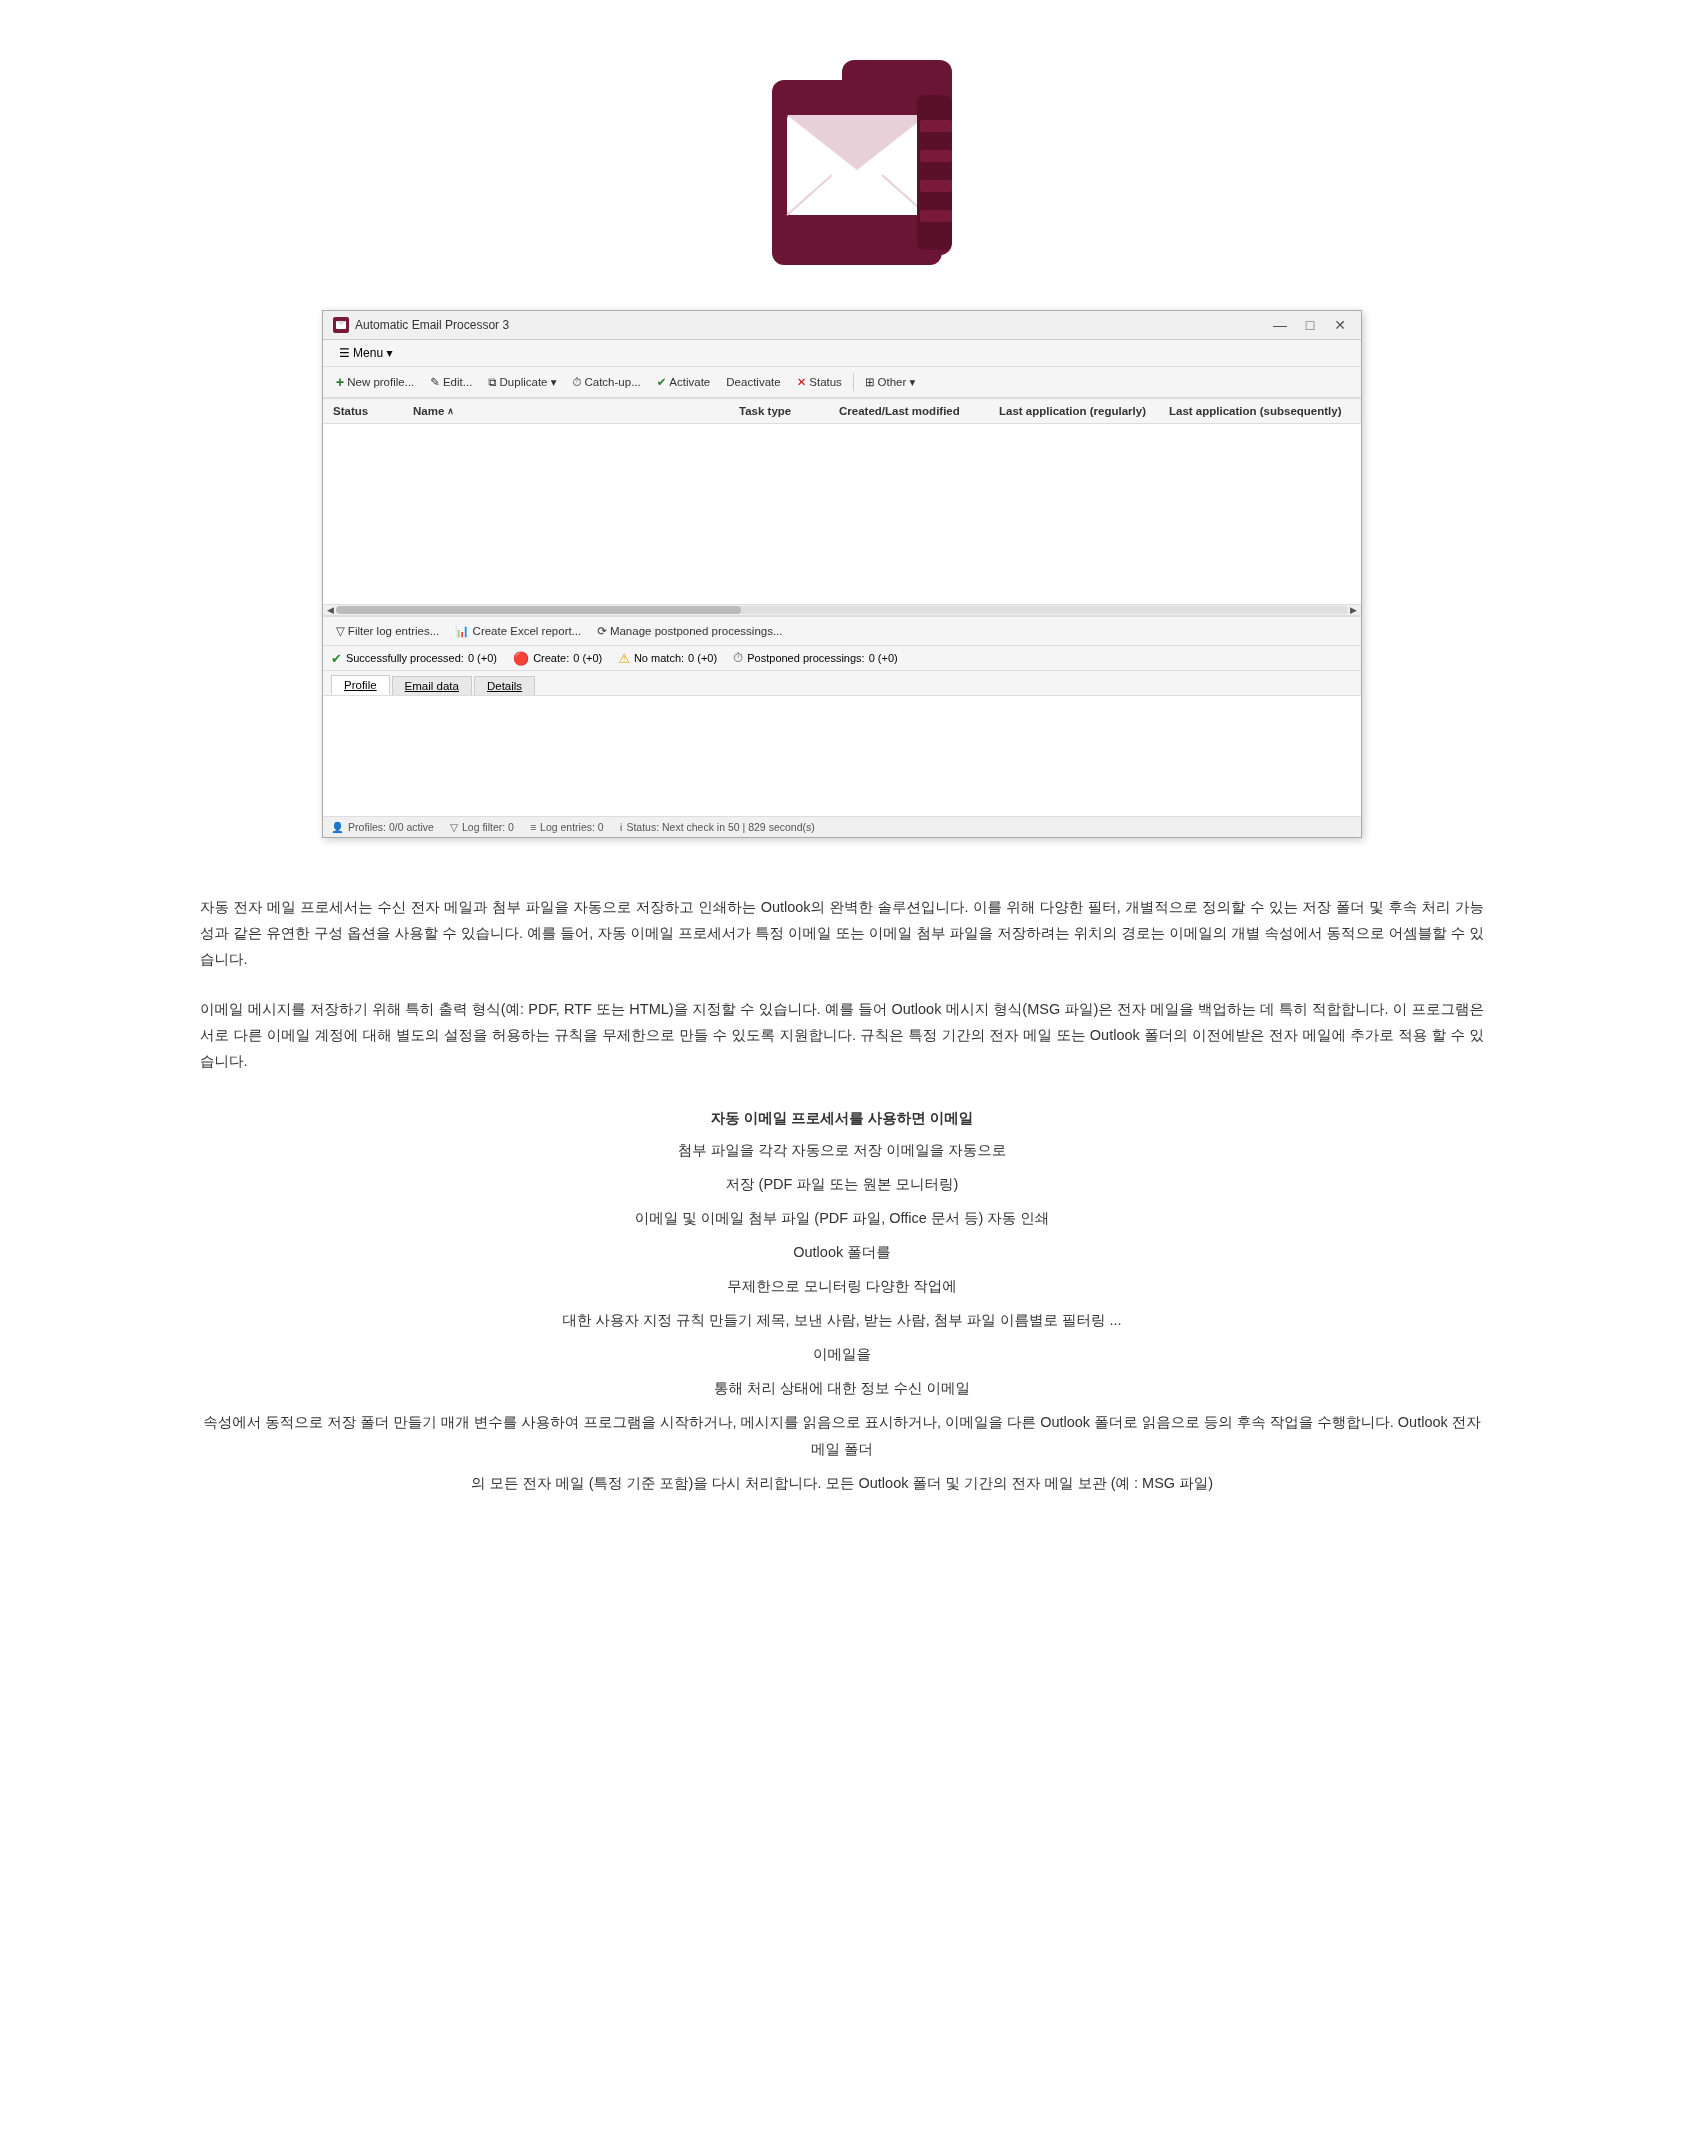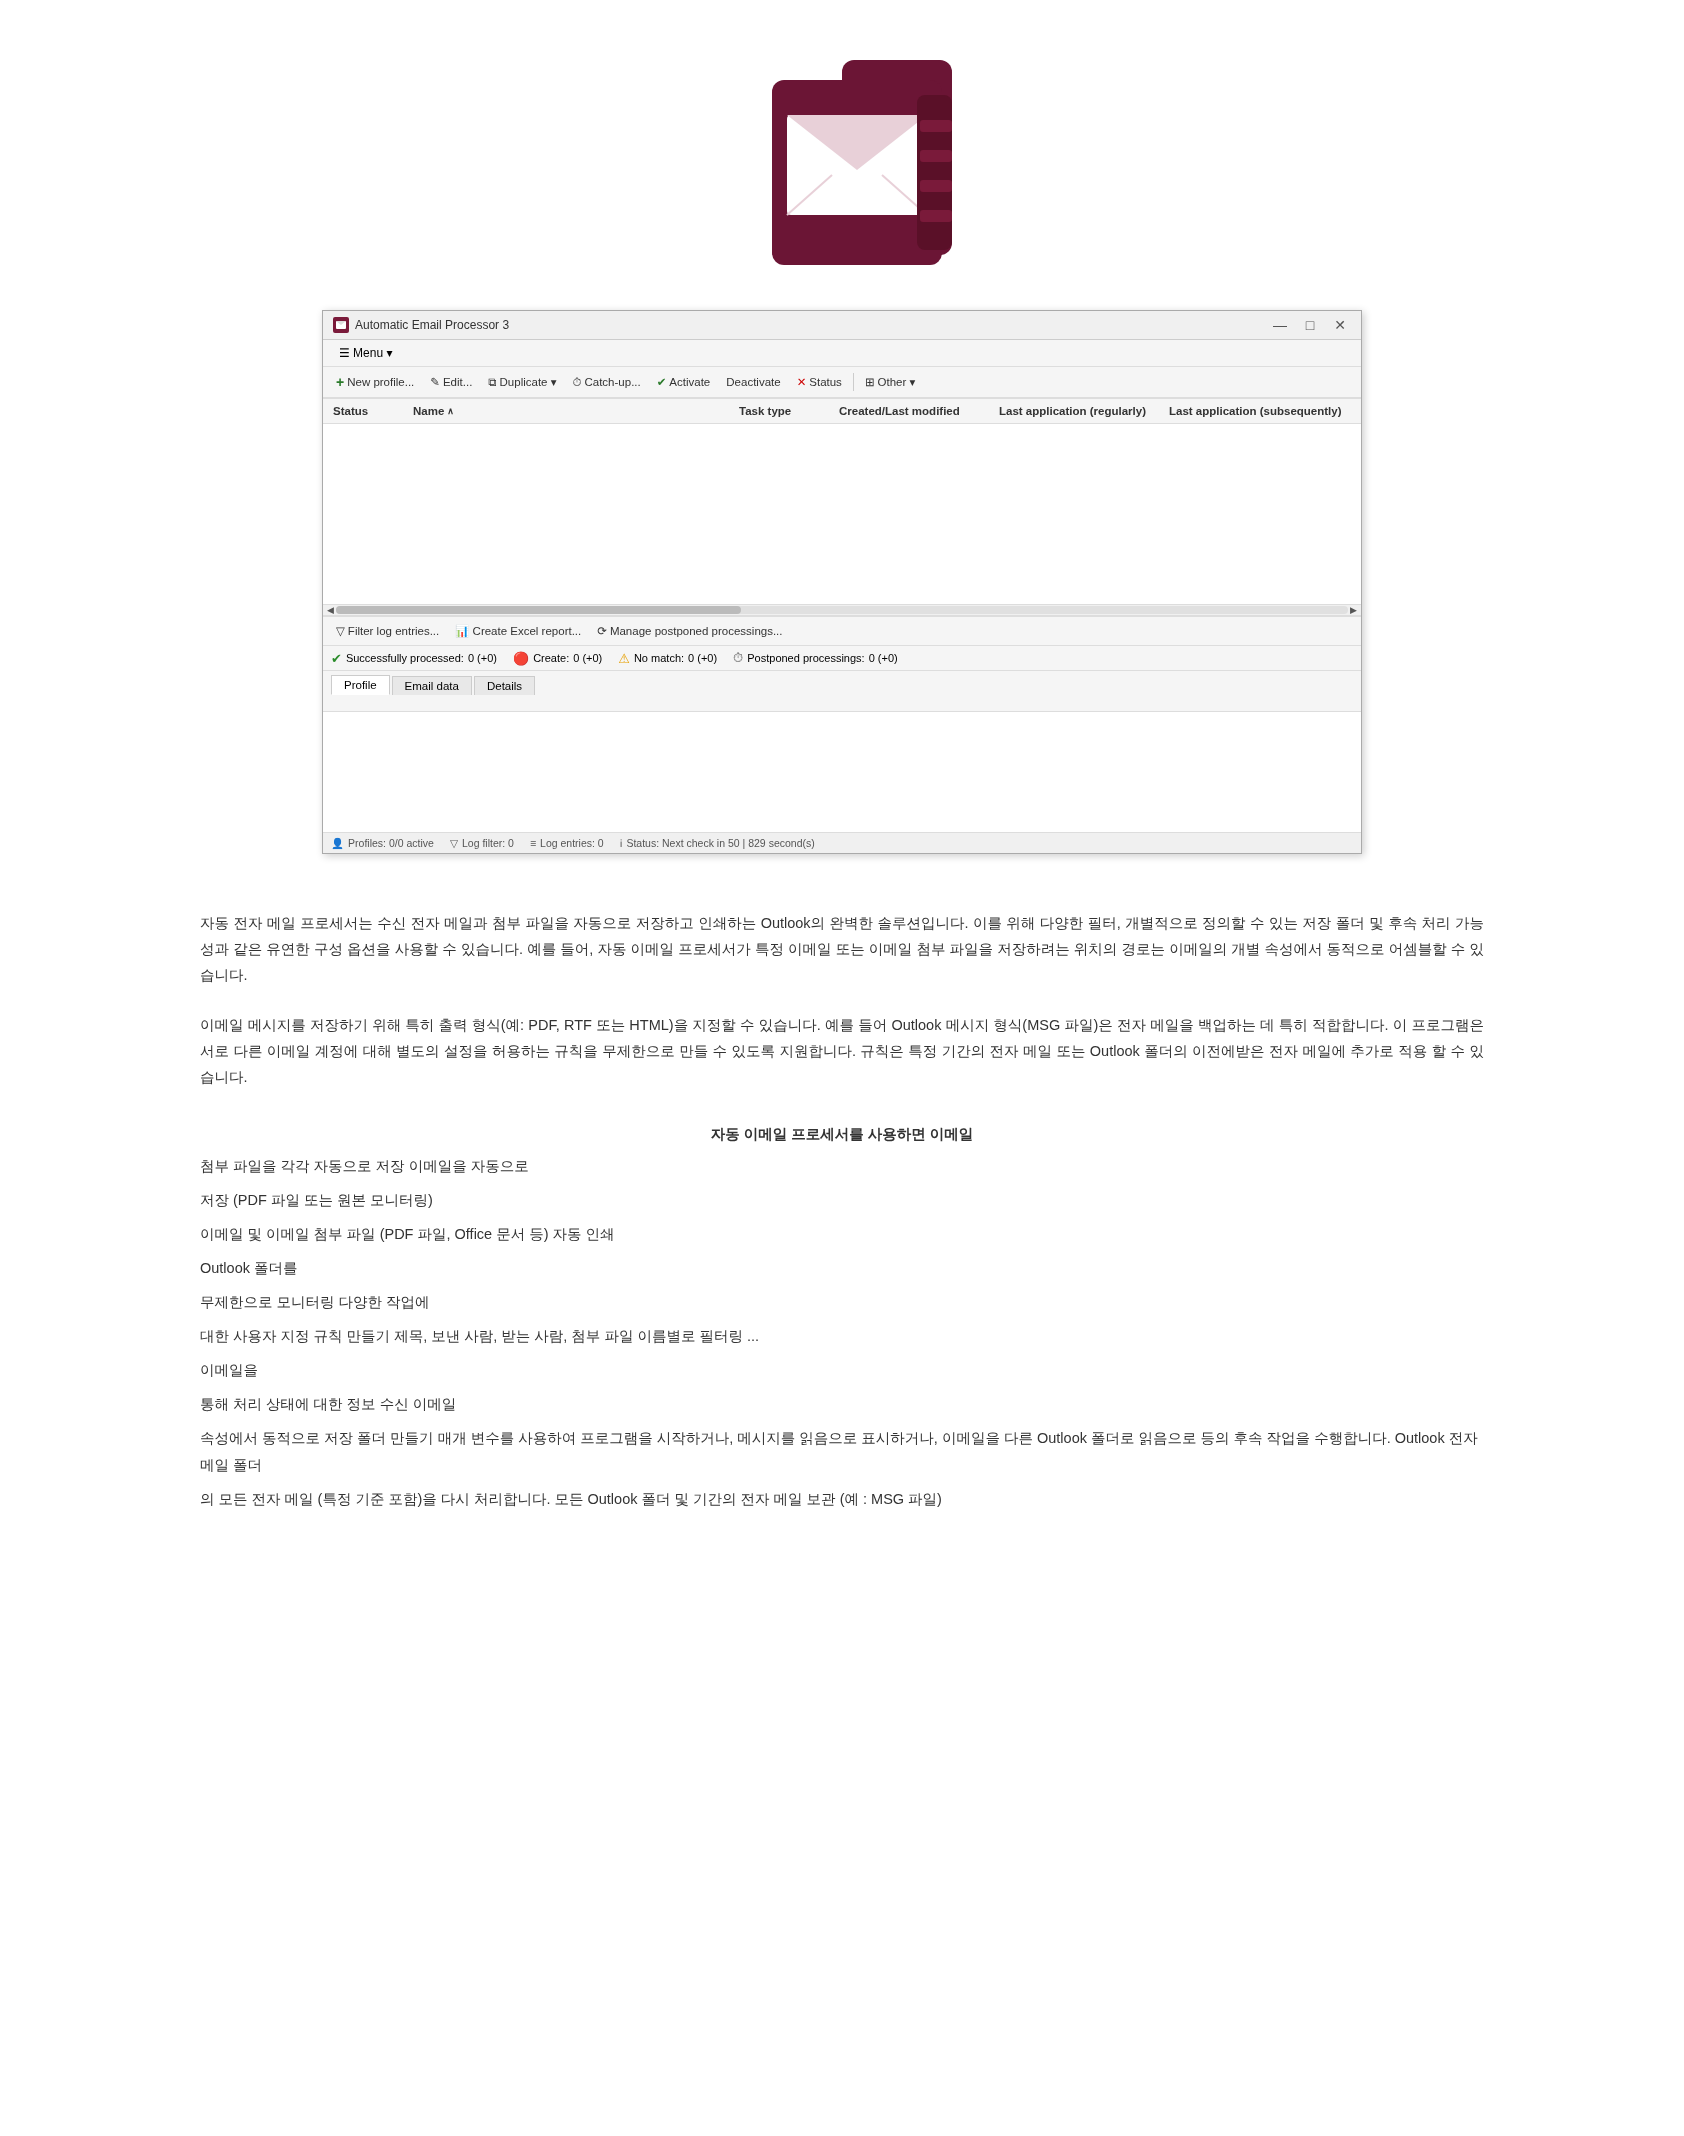--- a/index.html
+++ b/index.html
@@ -225,23 +225,24 @@
 
     .stats-icon-success { color: #2a8c2a; font-size: 13px; }
     .stats-icon-error { color: #cc0000; font-size: 13px; }
     .stats-icon-warning { color: #e6a000; font-size: 13px; }
     .stats-icon-clock { color: #555; font-size: 13px; }
 
     
     .log-tabs {
       display: flex;
       align-items: center;
-      padding: 4px 8px 16px;
+      padding: 4px 8px 0;
       background: #f5f5f5;
       border-bottom: 1px solid #ddd;
+      text-decoration: underline;
     }
 
     .log-tab {
       padding: 3px 12px;
       border: 1px solid #ccc;
       border-bottom: none;
       background: #e8e8e8;
       cursor: pointer;
       font-size: 11.5px;
       margin-right: 2px;
@@ -284,21 +285,21 @@
       line-height: 1.8;
       color: #333;
     }
 
     .content-para {
       margin-bottom: 24px;
       text-align: justify;
     }
 
     .content-center {
-      text-align: left;
+      text-align: center;
       margin-bottom: 8px;
     }
 
     .content-bold {
       font-weight: bold;
       text-align: center;
       margin-bottom: 6px;
     }
 
     .section-gap {

